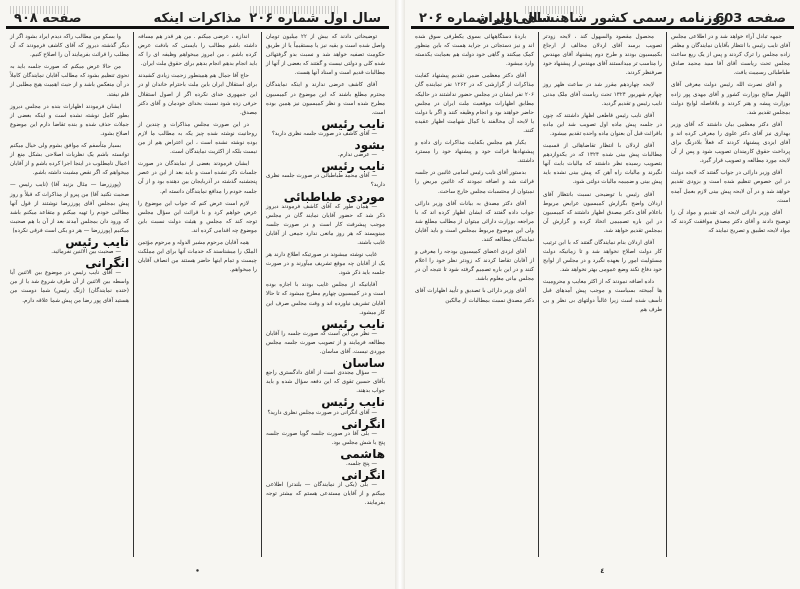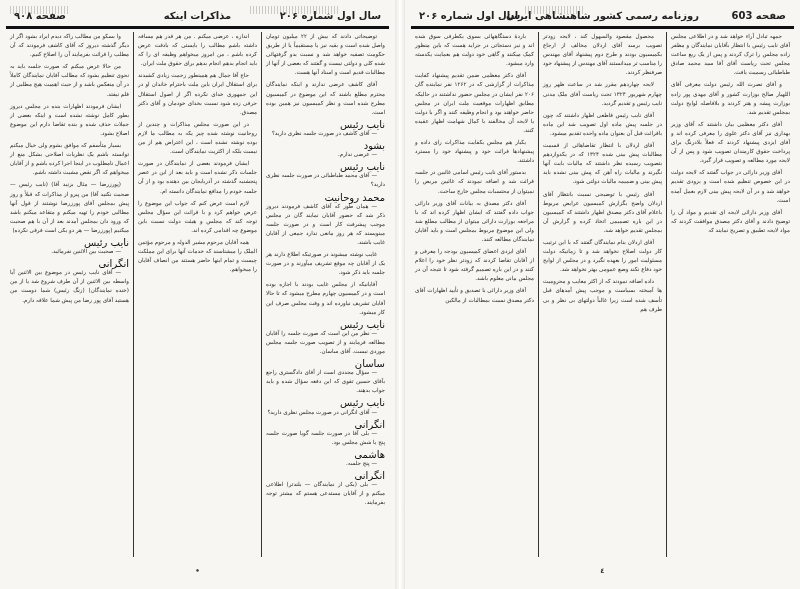--- a/index.html
+++ b/index.html
@@ -16,41 +16,41 @@
     background:#f7f6f2;
   }
   .page.left  { left:0;   width:395px; }
   .page.right { left:405px; width:395px; }
   .gutter {
     position:absolute; left:395px; top:0; width:10px; height:589px;
     background:linear-gradient(90deg,#e9e7e1,#ffffff,#e9e7e1);
   }
   .running-head {
     position:absolute; top:10px; left:6px; right:6px; height:14px;
-    direction:rtl; font-size:10px; font-weight:bold; color:#222;
+    direction:rtl; font-size:13px; font-weight:bold; color:#222;
   }
   .running-head .rh-item { position:absolute; top:0; white-space:nowrap; }
   .rh-right { right:8px; }
   .rh-center { left:50%; transform:translateX(-50%); }
   .rh-left { left:8px; }
   .head-rule {
     position:absolute; top:26px; left:6px; right:6px; height:3px; background:#111;
   }
   .columns {
     position:absolute; top:32px; left:6px; right:6px; bottom:32px;
     display:flex; flex-direction:row-reverse;
   }
   .col {
     flex:1; padding:0 4px; direction:rtl; text-align:justify;
     font-size:5.6px; line-height:9.1px; color:#2a2a2a; overflow:hidden;
     border-left:1px solid #333;
   }
   .col:last-child { border-left:none; }
   .col p { margin:0 0 3px 0; text-indent:8px; }
-  .speaker { font-weight:normal; font-size:10px; color:#111; }
+  .speaker { font-weight:bold; font-size:12px; color:#111; }
   .folio {
     position:absolute; bottom:14px; left:50%; transform:translateX(-50%);
     font-size:7px; font-weight:bold; color:#333;
   }
   .smudge {
     position:absolute; top:6px; height:8px; opacity:.35;
     background:repeating-linear-gradient(90deg,#777 0 1px,transparent 1px 3px);
   }
 </style>
 </head>
@@ -70,21 +70,21 @@
     <div class="columns" id="left-columns">
         <div class="col">
           <p>توضیحاتی دادند که بیش از ۲۲ میلیون تومان واصل شده است و بقیه نیز یا مستقیماً یا از طریق حکومت تصفیه خواهد شد و نسبت بدو گرفتهائی شده کلی و دولتی نیست و گفتند که بعضی از آنها از مطالبات قدیم است و اسناد آنها هست.</p>
           <p>آقای کاشف عرضی ندارند و اینکه نمایندگان محترم مطلع باشند که این موضوع در کمیسیون مطرح شده است و نظر کمیسیون نیز همین بوده است.</p>
           <div class="speaker">نایب رئیس</div>
           <p>— آقای کاشف در صورت جلسه نظری دارید؟</p>
           <div class="speaker">بشود</div>
           <p>— عرضی ندارم.</p>
           <div class="speaker">نایب رئیس</div>
           <p>— آقای محمد طباطبائی در صورت جلسه نظری دارید؟</p>
-          <div class="speaker">محمد روحانیت</div>
+          <div class="speaker">موردی طباطبائی</div>
           <p>— همان طور که آقای کاشف فرمودند دیروز ذکر شد که حضور آقایان نمایند گان در مجلس موجب پیشرفت کار است و در صورت جلسه مینویسند که هر روز مانعی ندارد جمعی از آقایان غایب باشند.</p>
           <p>غایب نوشته میشوند در صورتیکه اطلاع دارند هر یک از آقایان چه موقع تشریف میآورند و در صورت جلسه باید ذکر شود.</p>
           <p>آقایانیکه از مجلس غایب بودند با اجازه بوده است و در کمیسیون چهارم مطرح میشود که تا حالا آقایان تشریف نیاورده اند و وقت مجلس صرف این کار میشود.</p>
           <div class="speaker">نایب رئیس</div>
           <p>— نظر من این است که صورت جلسه را آقایان مطالعه فرمایند و از تصویب صورت جلسه مجلس موردی نیست. آقای ساسان.</p>
           <div class="speaker">ساسان</div>
           <p>— سؤال مجددی است از آقای دادگستری راجع بآقای حسین تقوی که این دفعه سؤال شده و باید جواب بدهند.</p>
           <div class="speaker">نایب رئیس</div>
           <p>— آقای انگرانی در صورت مجلس نظری دارید؟</p>
           <div class="speaker">انگرانی</div>

